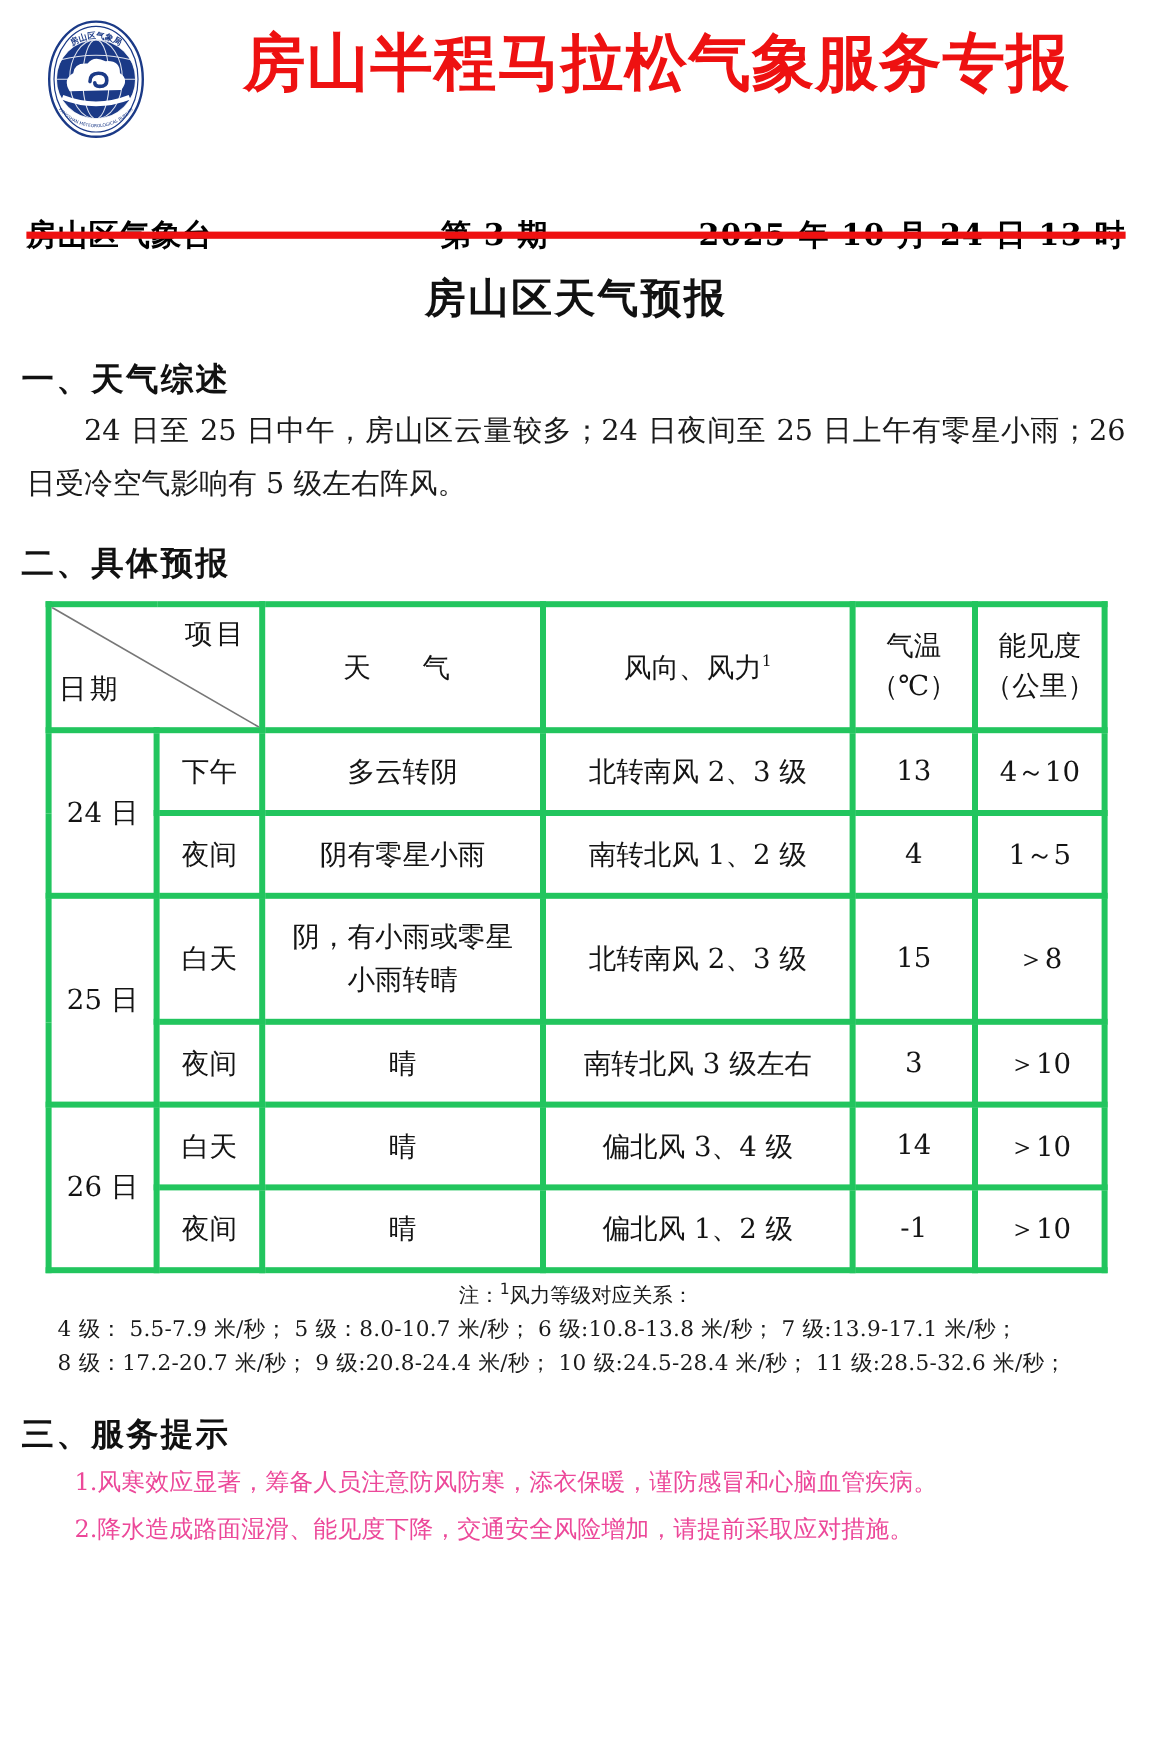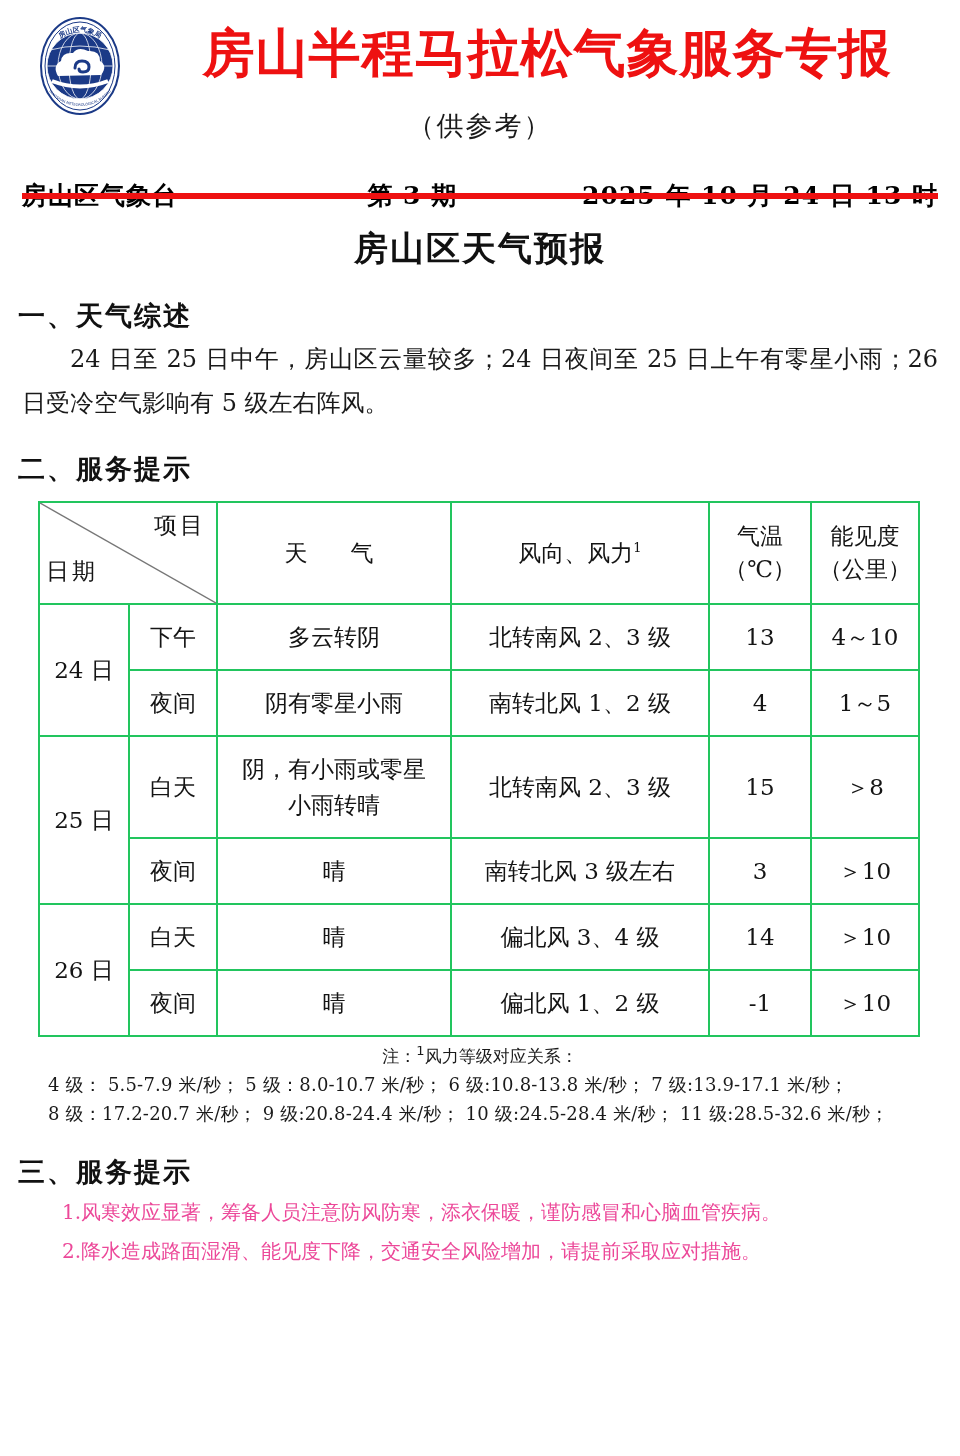--- a/index.html
+++ b/index.html
@@ -114,21 +114,21 @@
   }
 
   
   .tbl-wrap { margin: 14px 0 0 38px; }
   table.fc {
     border-collapse: collapse;
     width: 882px;
     table-layout: fixed;
   }
   table.fc td, table.fc th {
-    border: 2px solid #22c55e;
+    border: 5px solid #22c55e;
     text-align: center;
     vertical-align: middle;
     font-family: "DejaVu Serif", "Liberation Serif", serif;
     font-size: 23px;
     color: #141414;
     padding: 2px 3px;
     font-weight: normal;
   }
   .c-date   { width: 90px; }
   .c-period { width: 88px; }
@@ -227,37 +227,36 @@
         <textPath href="#arcTop" startOffset="50%" text-anchor="middle">房山区气象局</textPath>
       </text>
       <text font-size="3.6" font-family="DejaVu Sans, sans-serif" fill="#1b3a87">
         <textPath href="#arcBot" startOffset="50%" text-anchor="middle">FANGSHAN METEOROLOGICAL BUREAU</textPath>
       </text>
     </svg>
   </div>
 
   <div class="main-title">房山半程马拉松气象服务专报</div>
 
-  <div class="subtitle">（供参考）</div>
 
   <div class="issue-line">
     <span class="issue-org">房山区气象台</span>
     <span class="issue-no">第 3 期</span>
     <span class="issue-date">2025 年 10 月 24 日 13 时</span>
   </div>
 
   <div class="red-rule"></div>
 </div>
 
 <div class="doc-title">房山区天气预报</div>
 
 <div class="section-head">一、天气综述</div>
 <div class="para">24 日至 25 日中午，房山区云量较多；24 日夜间至 25 日上午有零星小雨；26 日受冷空气影响有 5 级左右阵风。</div>
 
-<div class="section-head">二、服务提示</div>
+<div class="section-head">二、具体预报</div>
 
 <div class="tbl-wrap">
   <table class="fc">
     <colgroup>
       <col class="c-date">
         <col class="c-period">
         <col class="c-wx">
       <col class="c-wind">
         <col class="c-temp">
         <col class="c-vis">

